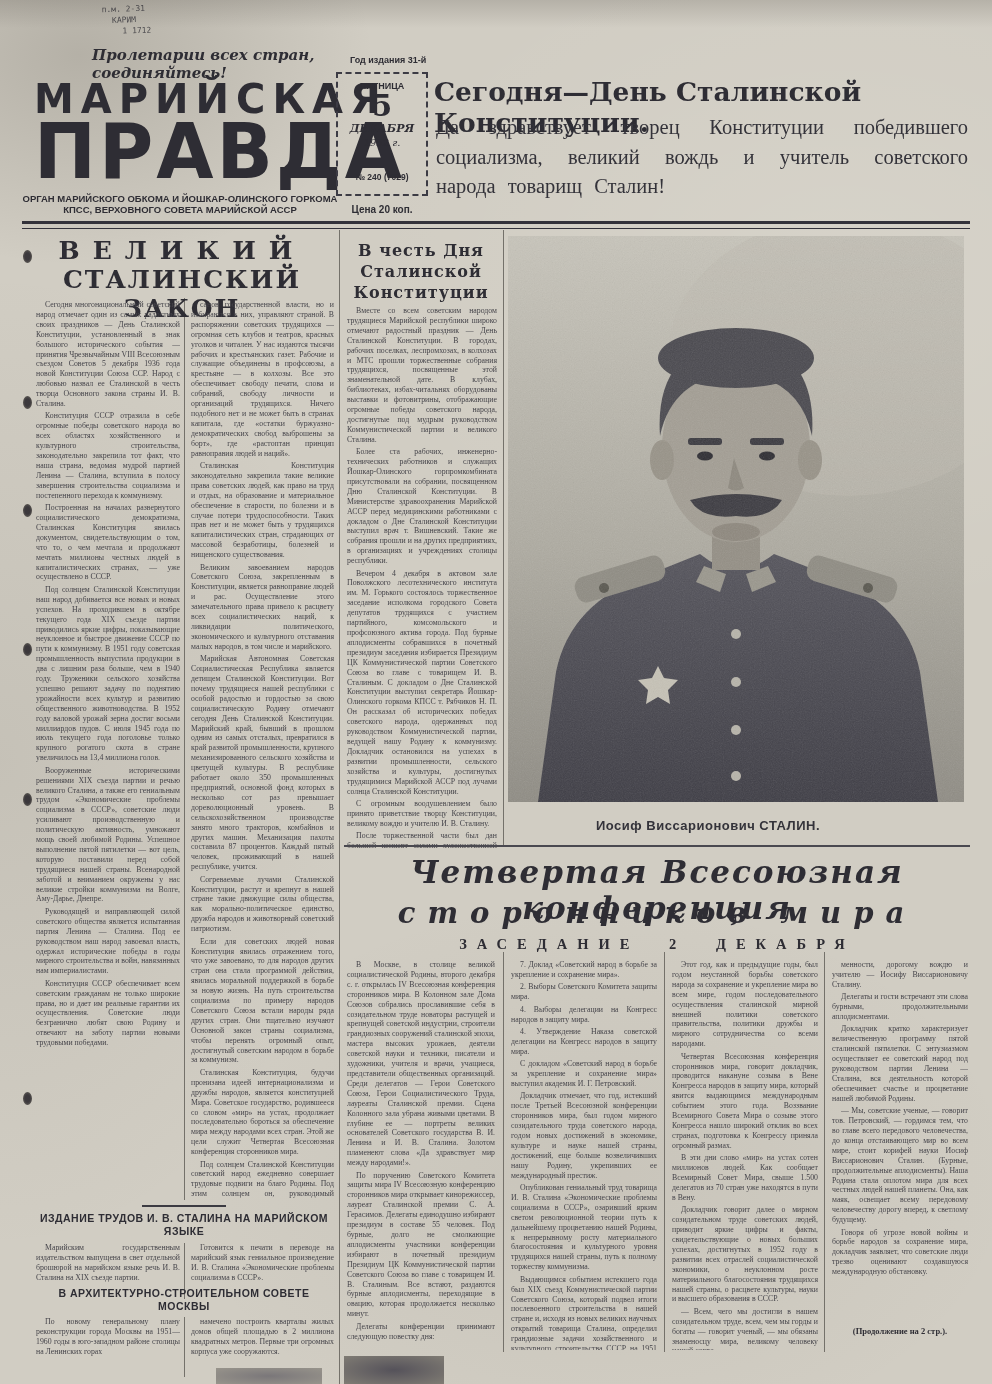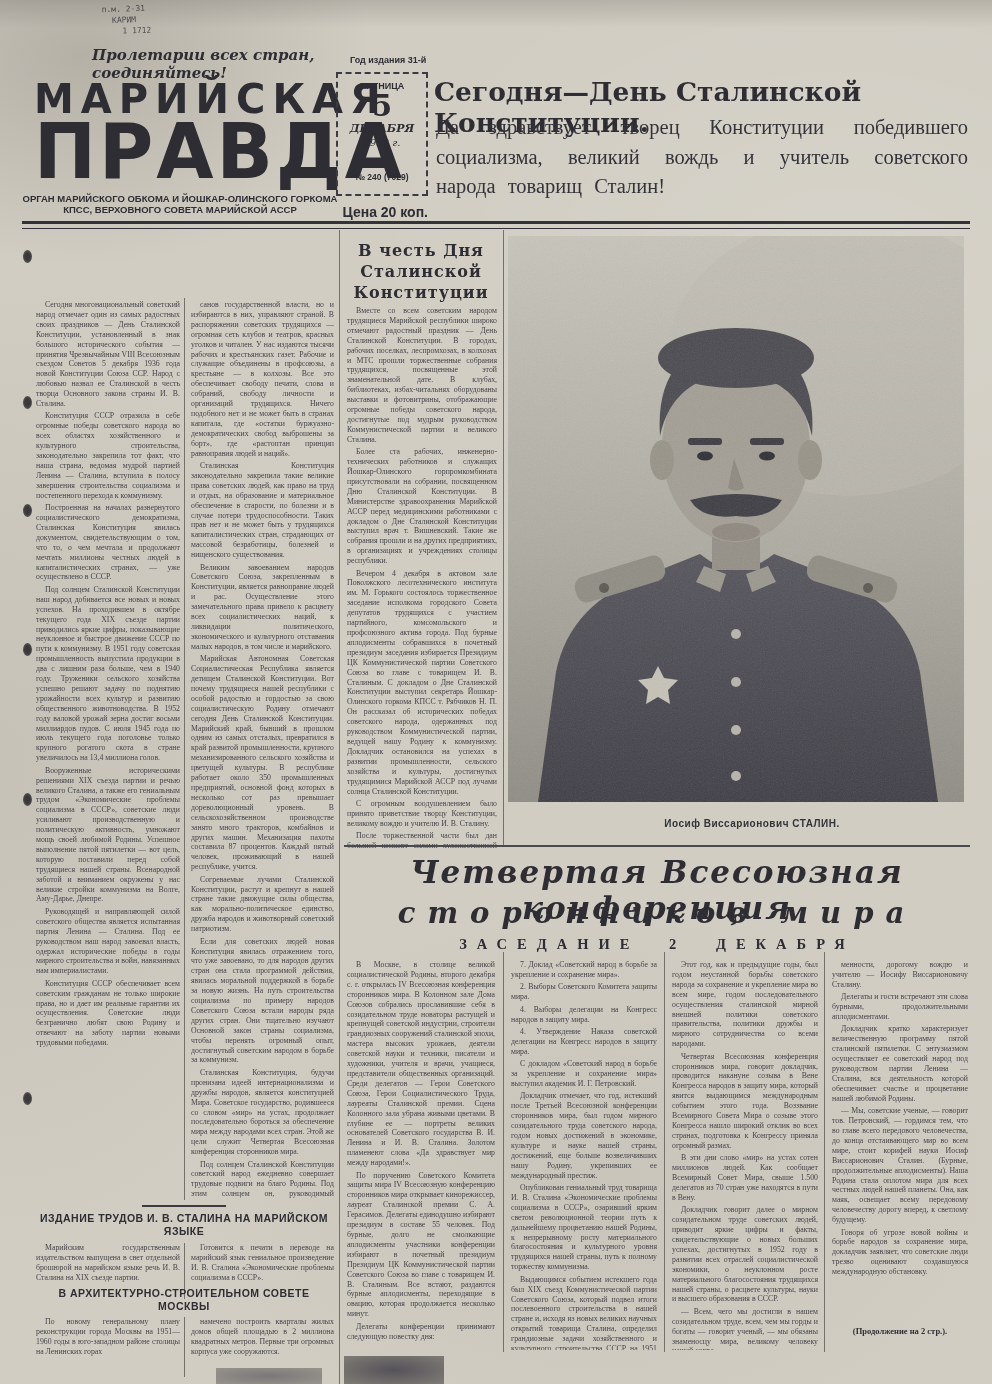--- a/index.html
+++ b/index.html
@@ -55,34 +55,38 @@
 
   <div class="abs center ink" style="left:18px;top:193px;width:324px;font-family:'Liberation Sans',sans-serif;font-weight:bold;font-size:9.5px;line-height:11px;">ОРГАН МАРИЙСКОГО ОБКОМА И ЙОШКАР-ОЛИНСКОГО ГОРКОМА КПСС, ВЕРХОВНОГО СОВЕТА МАРИЙСКОЙ АССР</div>
 
   <div class="abs datebox" style="left:336px;top:72px;width:92px;height:124px;">
     <div style="font-family:'Liberation Sans',sans-serif;font-weight:bold;font-size:9px;">ПЯТНИЦА</div>
     <div style="font-family:'DejaVu Serif',serif;font-weight:bold;font-size:29px;line-height:31px;">5</div>
     <div style="font-family:'DejaVu Serif',serif;font-weight:bold;font-style:italic;font-size:11px;">ДЕКАБРЯ</div>
     <div style="font-family:'DejaVu Serif',serif;font-style:italic;font-size:10px;margin-top:2px;">1952 г.</div>
     <div style="font-family:'Liberation Sans',sans-serif;font-weight:bold;font-size:8.5px;margin-top:24px;">№ 240 (7029)</div>
   </div>
-  <div class="abs center ink" style="left:336px;top:204px;width:92px;font-weight:bold;font-size:14px;font-family:'Liberation Sans',sans-serif;text-align:right;">Цена 20 коп.</div>
+  <div class="abs center ink" style="left:336px;top:204px;width:92px;font-weight:bold;font-size:10px;font-family:'Liberation Sans',sans-serif;">Цена 20 коп.</div>
 
   <div class="abs ink" style="left:434px;top:76px;width:538px;font-family:'DejaVu Serif',serif;font-weight:bold;font-size:26.5px;">Сегодня—День Сталинской Конституции.</div>
   <div class="abs just ink" style="left:436px;top:113px;width:532px;font-size:20.5px;line-height:29.5px;word-spacing:7px;color:#34333a;">Да здравствует творец Конституции победившего социализма, великий вождь и учитель советского народа товарищ Сталин!</div>
 
   <div class="abs double-rule" style="left:22px;top:221px;width:948px;"></div>
 
   <div class="abs vrule" style="left:339px;top:230px;height:1154px;"></div>
   <div class="abs vrule" style="left:503px;top:230px;height:616px;"></div>
   <div class="abs vrule" style="left:184px;top:298px;height:902px;"></div>
   <div class="abs vrule" style="left:503px;top:952px;height:400px;"></div>
   <div class="abs vrule" style="left:664px;top:952px;height:400px;"></div>
   <div class="abs vrule" style="left:824px;top:952px;height:400px;"></div>
 
+  <div class="abs center ink" style="left:28px;top:236px;width:308px;font-family:'DejaVu Serif',serif;font-weight:bold;font-size:25px;line-height:29px;">
+    <div style="letter-spacing:13px;">ВЕЛИКИЙ</div>
+    <div style="letter-spacing:2px;">СТАЛИНСКИЙ ЗАКОН</div>
+  </div>
   <div class="abs body-text" style="left:36px;top:300px;width:144px;height:900px;">
       <p>Сегодня многонациональный советский народ отмечает один из самых радостных своих праздников — День Сталинской Конституции, установленный в знак большого исторического события — принятия Чрезвычайным VIII Всесоюзным съездом Советов 5 декабря 1936 года новой Конституции Союза ССР. Народ с любовью назвал ее Сталинской в честь творца Основного закона страны И. В. Сталина.</p>
       <p>Конституция СССР отразила в себе огромные победы советского народа во всех областях хозяйственного и культурного строительства, законодательно закрепила тот факт, что наша страна, ведомая мудрой партией Ленина — Сталина, вступила в полосу завершения строительства социализма и постепенного перехода к коммунизму.</p>
       <p>Построенная на началах развернутого социалистического демократизма, Сталинская Конституция явилась документом, свидетельствующим о том, что то, о чем мечтала и продолжают мечтать миллионы честных людей в капиталистических странах, — уже осуществлено в СССР.</p>
       <p>Под солнцем Сталинской Конституции наш народ добивается все новых и новых успехов. На проходившем в октябре текущего года XIX съезде партии приводились яркие цифры, показывающие неуклонное и быстрое движение СССР по пути к коммунизму. В 1951 году советская промышленность выпустила продукции в два с лишним раза больше, чем в 1940 году. Труженики сельского хозяйства успешно решают задачу по поднятию урожайности всех культур и развитию общественного животноводства. В 1952 году валовой урожай зерна достиг восьми миллиардов пудов. С июля 1945 года по июль текущего года поголовье только крупного рогатого скота в стране увеличилось на 13,4 миллиона голов.</p>
       <p>Вооруженные историческими решениями XIX съезда партии и речью великого Сталина, а также его гениальным трудом «Экономические проблемы социализма в СССР», советские люди усиливают производственную и политическую активность, умножают мощь своей любимой Родины. Успешное выполнение пятой пятилетки — вот цель, которую поставили перед собой трудящиеся нашей страны. Всенародной заботой и вниманием окружены у нас великие стройки коммунизма на Волге, Аму-Дарье, Днепре.</p>
       <p>Руководящей и направляющей силой советского общества является испытанная партия Ленина — Сталина. Под ее руководством наш народ завоевал власть, одержал исторические победы в годы мирного строительства и войн, навязанных нам империалистами.</p>
       <p>Конституция СССР обеспечивает всем советским гражданам не только широкие права, но и дает им реальные гарантии их осуществления. Советские люди безгранично любят свою Родину и отвечают на заботу партии новыми трудовыми победами.</p>
     </div>
   <div class="abs body-text" style="left:191px;top:300px;width:143px;height:900px;">
@@ -181,21 +185,21 @@
 
       <path d="M228,218 Q222,244 218,252 Q228,258 238,252 Q232,244 228,218" fill="#8d8density" opacity="0"></path>
       <path d="M226,222 L220,252 Q228,257 236,252 Z" fill="#8e897f"></path>
 
       <path d="M182,264 Q228,252 274,264 Q262,284 228,280 Q194,284 182,264 Z" fill="#3d3c42"></path>
 
       <ellipse cx="228" cy="296" rx="24" ry="9" fill="#8e887e"></ellipse>
       <rect width="456" height="566" filter="url(#grain)" fill="transparent"></rect>
     </svg>
   </div>
-  <div class="abs center" style="left:524px;top:818px;width:456px;font-family:'Liberation Sans',sans-serif;font-weight:bold;font-size:10px;letter-spacing:.5px;color:#34333a;">Иосиф Виссарионович СТАЛИН.</div>
+  <div class="abs center" style="left:480px;top:818px;width:456px;font-family:'Liberation Sans',sans-serif;font-weight:bold;font-size:13px;letter-spacing:.5px;color:#34333a;">Иосиф Виссарионович СТАЛИН.</div>
 
   <div class="abs hrule" style="left:344px;top:845px;width:626px;"></div>
 
   <div class="abs center ink" style="left:344px;top:854px;width:626px;font-family:'DejaVu Serif',serif;font-style:italic;font-weight:bold;font-size:31px;letter-spacing:2px;">Четвертая Всесоюзная конференция</div>
   <div class="abs center ink" style="left:344px;top:896px;width:626px;font-family:'DejaVu Serif',serif;font-style:italic;font-weight:bold;font-size:29px;letter-spacing:12px;">сторонников мира</div>
   <div class="abs center ink" style="left:344px;top:936px;width:626px;font-family:'Liberation Serif',serif;font-weight:bold;font-size:14.5px;letter-spacing:10px;word-spacing:16px;">ЗАСЕДАНИЕ 2 ДЕКАБРЯ</div>
 
   <div class="abs body-text" style="left:347px;top:960px;width:148px;height:390px;">
       <p>В Москве, в столице великой социалистической Родины, второго декабря с. г. открылась IV Всесоюзная конференция сторонников мира. В Колонном зале Дома Союзов собрались прославившие себя в созидательном труде новаторы растущей и крепнущей советской индустрии, строители грандиозных сооружений сталинской эпохи, мастера высоких урожаев, деятели советской науки и техники, писатели и художники, учителя и врачи, учащиеся, представители общественных организаций. Среди делегатов — Герои Советского Союза, Герои Социалистического Труда, лауреаты Сталинской премии. Сцена Колонного зала убрана живыми цветами. В глубине ее — портреты великих основателей Советского государства В. И. Ленина и И. В. Сталина. Золотом пламенеют слова «Да здравствует мир между народами!».</p>
       <p>По поручению Советского Комитета защиты мира IV Всесоюзную конференцию сторонников мира открывает кинорежиссер, лауреат Сталинской премии С. А. Герасимов. Делегаты единодушно избирают президиум в составе 55 человек. Под бурные, долго не смолкающие аплодисменты участники конференции избирают в почетный президиум Президиум ЦК Коммунистической партии Советского Союза во главе с товарищем И. В. Сталиным. Все встают, раздаются бурные аплодисменты, переходящие в овацию, которая продолжается несколько минут.</p>

